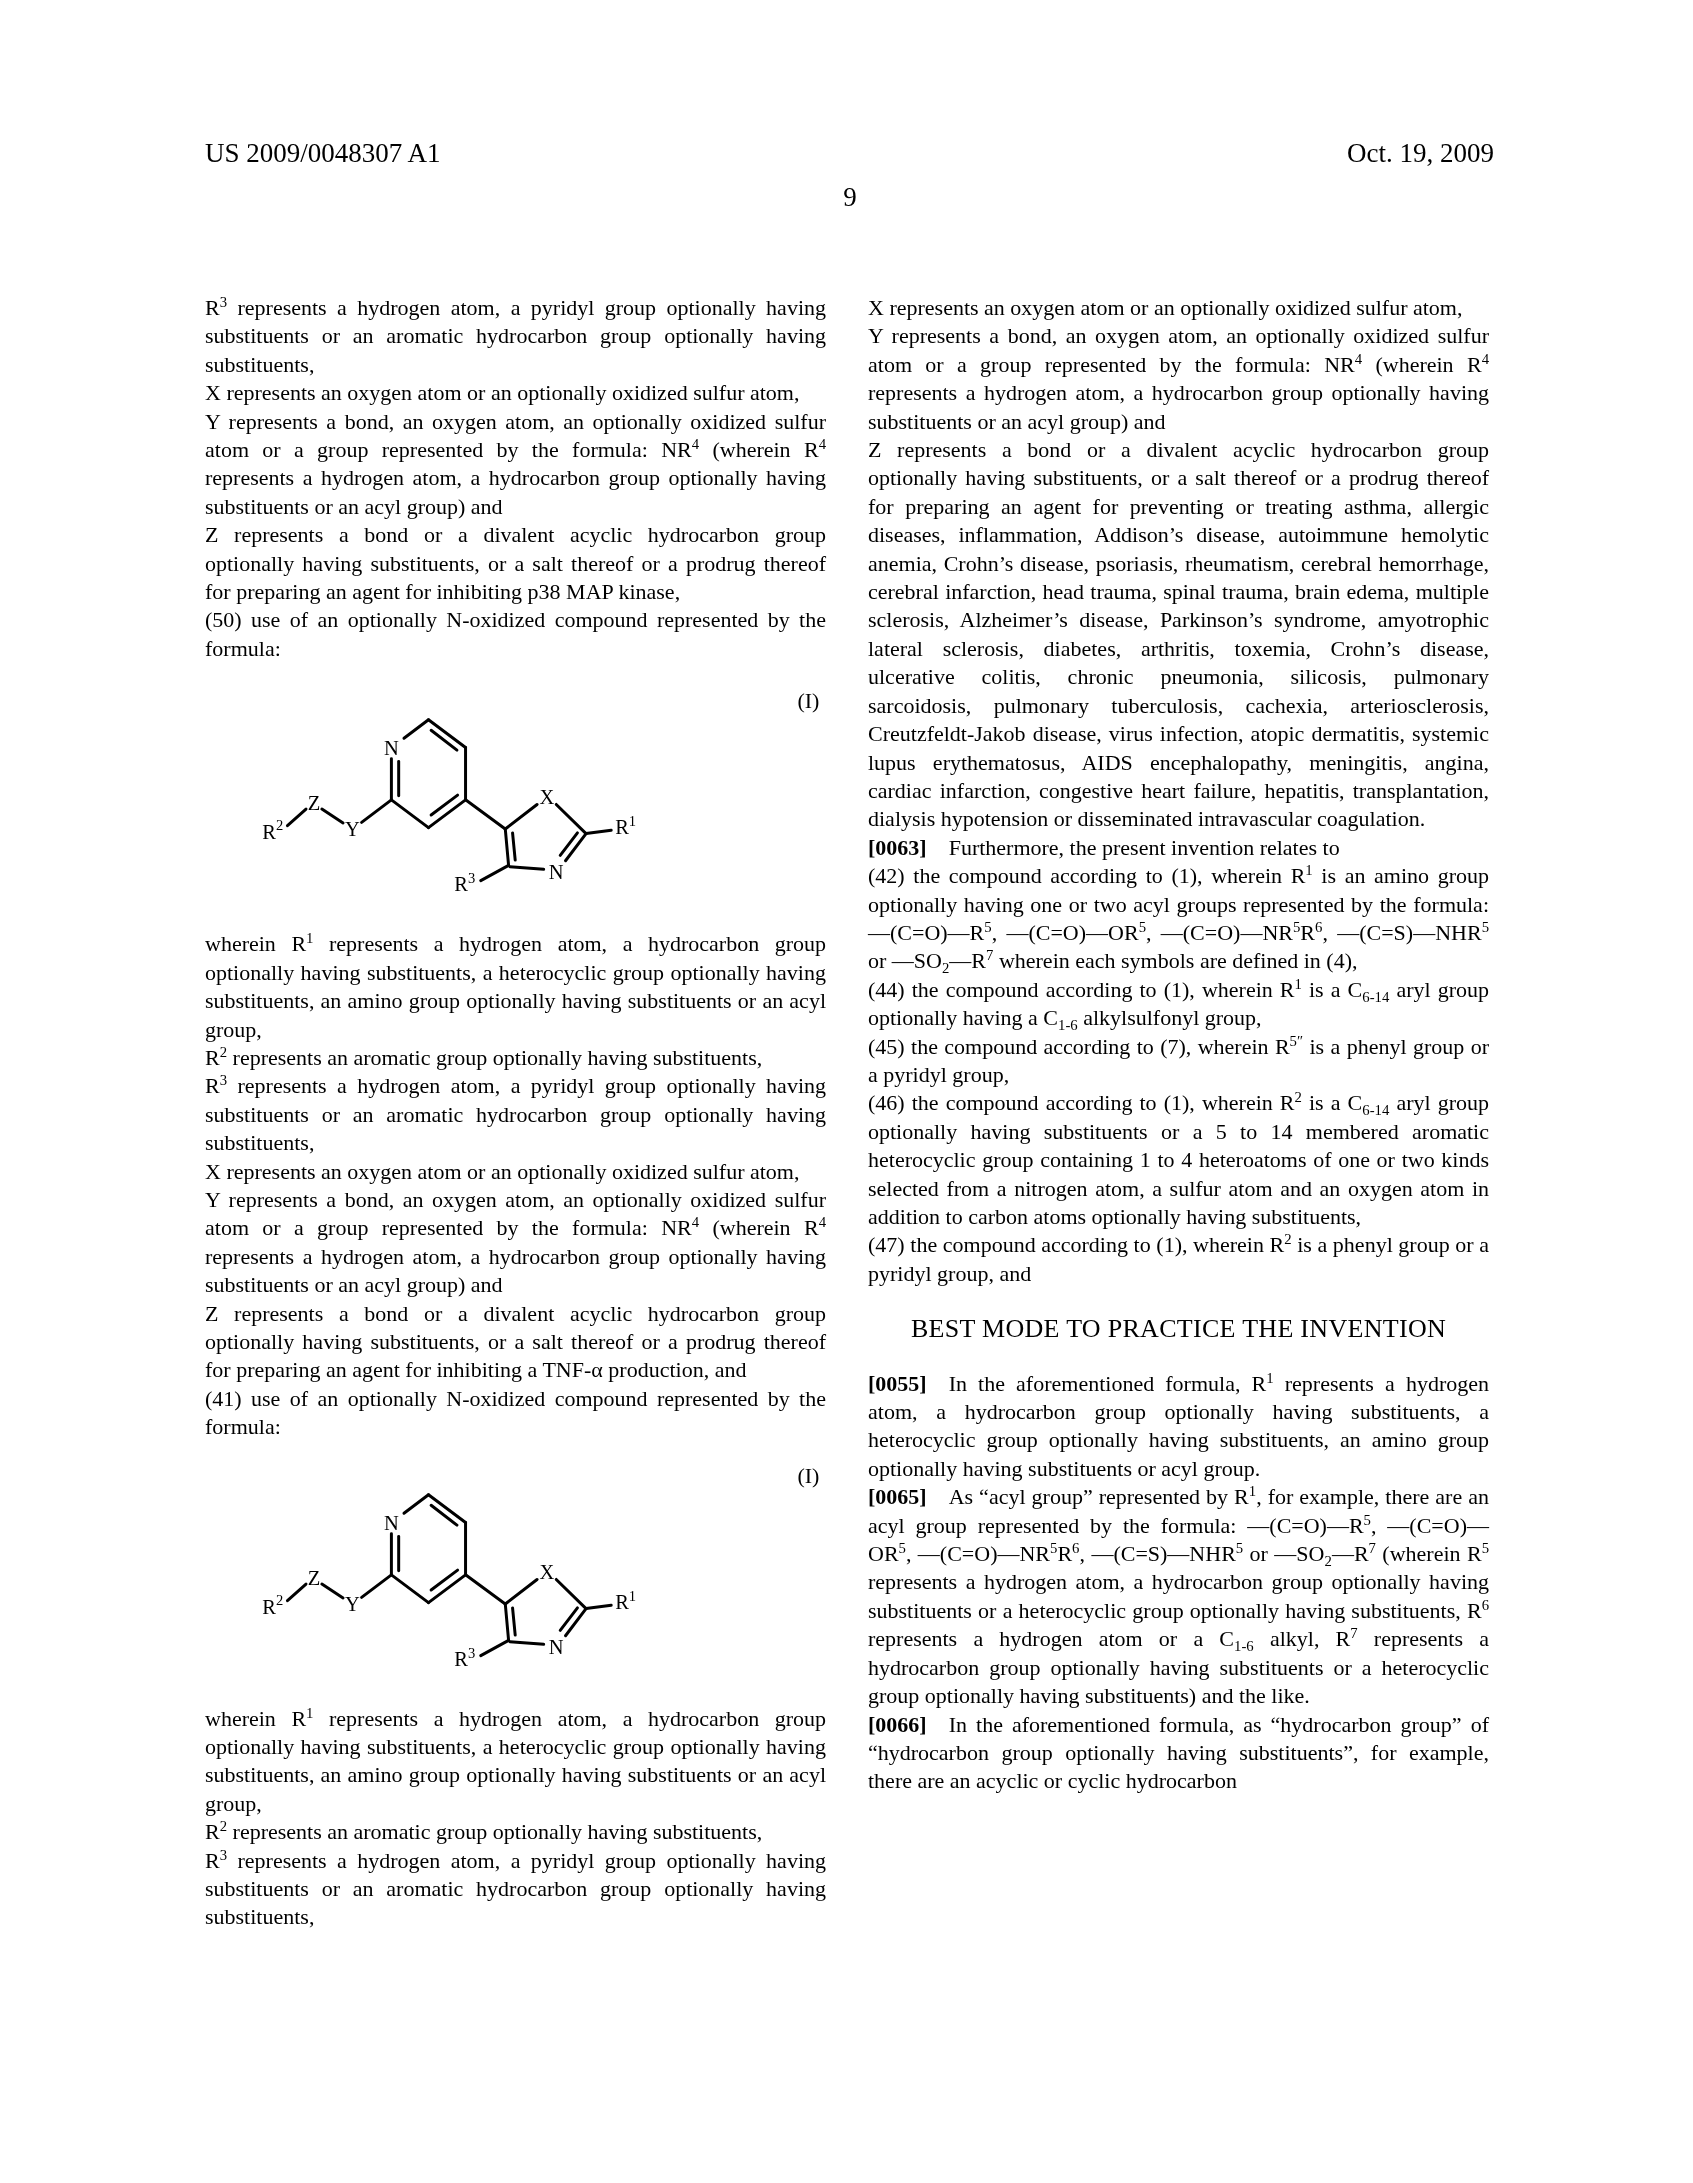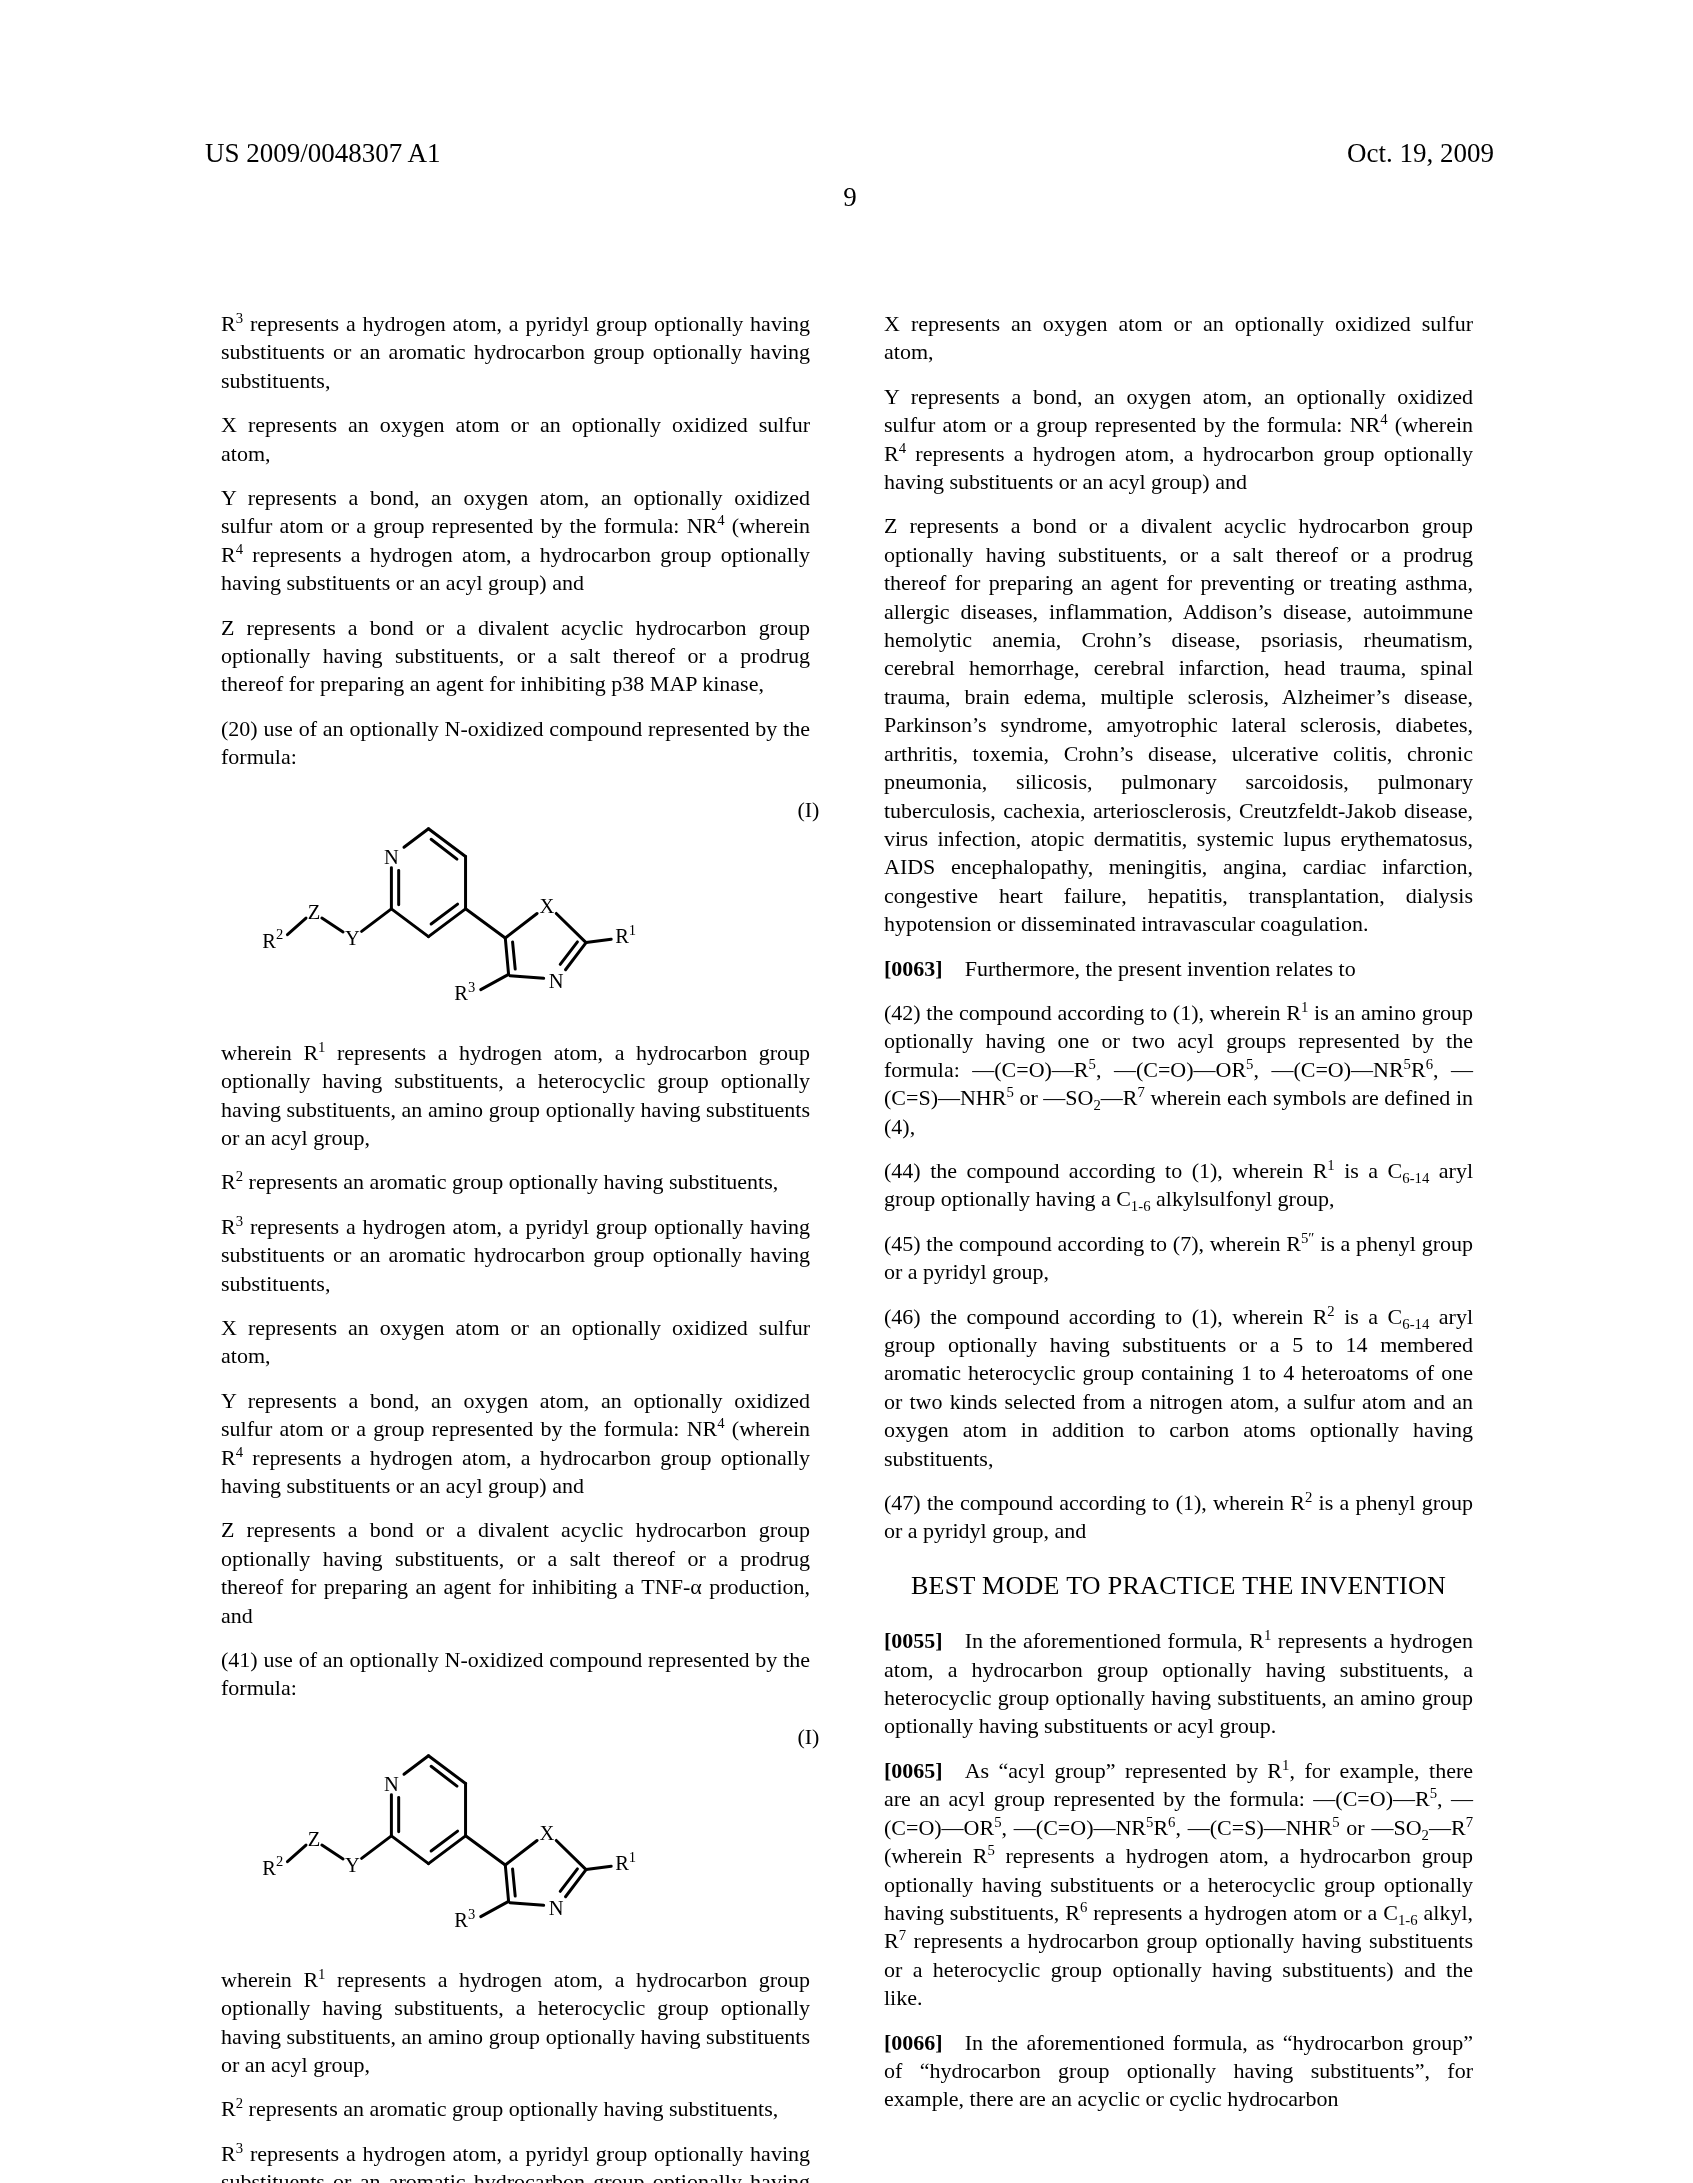--- a/index.html
+++ b/index.html
@@ -3,21 +3,21 @@
 <meta charset="utf-8">
 <style>
   html,body{margin:0;padding:0;background:#888;}
   .page{position:relative;width:1694px;height:2183px;background:#ffffff;color:#000;
         font-family:"Liberation Serif","DejaVu Serif",serif;overflow:hidden;padding-left:6px;}
   .header{position:absolute;top:140px;left:205px;right:206px;display:flex;
           justify-content:space-between;font-size:27px;line-height:1;}
   .pagenum{position:absolute;top:184px;left:0;right:0;text-align:center;font-size:27px;line-height:1;}
   .columns{position:absolute;top:294px;left:205px;display:flex;gap:42px;}
   .col{width:621px;font-size:22px;line-height:28.4px;text-align:justify;}
-  .col p{margin:16px;}
+  .col p{margin:0;}
   sup{font-size:67%;line-height:0;vertical-align:super;}
   sub{font-size:67%;line-height:0;vertical-align:sub;}
   b{font-weight:bold;}
   .figure{position:relative;height:198px;margin:32px 0 37px 0;}
   .figure .flabel{position:absolute;right:6.6px;top:-8px;font-size:22px;}
   .figure svg{position:absolute;left:52px;top:8px;}
   .section-heading{font-size:26px;font-weight:normal;text-align:center;
                    margin:26.5px 0 26.5px 0;line-height:28.4px;letter-spacing:0.3px;}
 </style>
 </head>
@@ -31,21 +31,21 @@
   </div>
   <div class="pagenum">9</div>
 
   <div class="columns">
 
     <div class="col">
       <p>R<sup>3</sup> represents a hydrogen atom, a pyridyl group optionally having substituents or an aromatic hydrocarbon group optionally having substituents,</p>
       <p>X represents an oxygen atom or an optionally oxidized sulfur atom,</p>
       <p>Y represents a bond, an oxygen atom, an optionally oxidized sulfur atom or a group represented by the formula: NR<sup>4</sup> (wherein R<sup>4</sup> represents a hydrogen atom, a hydrocarbon group optionally having substituents or an acyl group) and</p>
       <p>Z represents a bond or a divalent acyclic hydrocarbon group optionally having substituents, or a salt thereof or a prodrug thereof for preparing an agent for inhibiting p38 MAP kinase,</p>
-      <p>(20) use of an optionally N-oxidized compound represented by the formula:</p>
+      <p>(50) use of an optionally N-oxidized compound represented by the formula:</p>
 
       <div class="figure">
         <span class="flabel">(I)</span>
         <svg width="384" height="189" viewBox="0 0 580 285" style="font-size:33px">
           <g stroke="#000" stroke-width="4.5" stroke-linecap="round" fill="none">
             <line x1="259" y1="25" x2="222" y2="53"></line>
             <line x1="259" y1="25" x2="315" y2="67"></line>
             <line x1="263" y1="41" x2="302" y2="71"></line>
             <line x1="203" y1="84" x2="203" y2="146"></line>
             <line x1="214" y1="88" x2="214" y2="140"></line>

